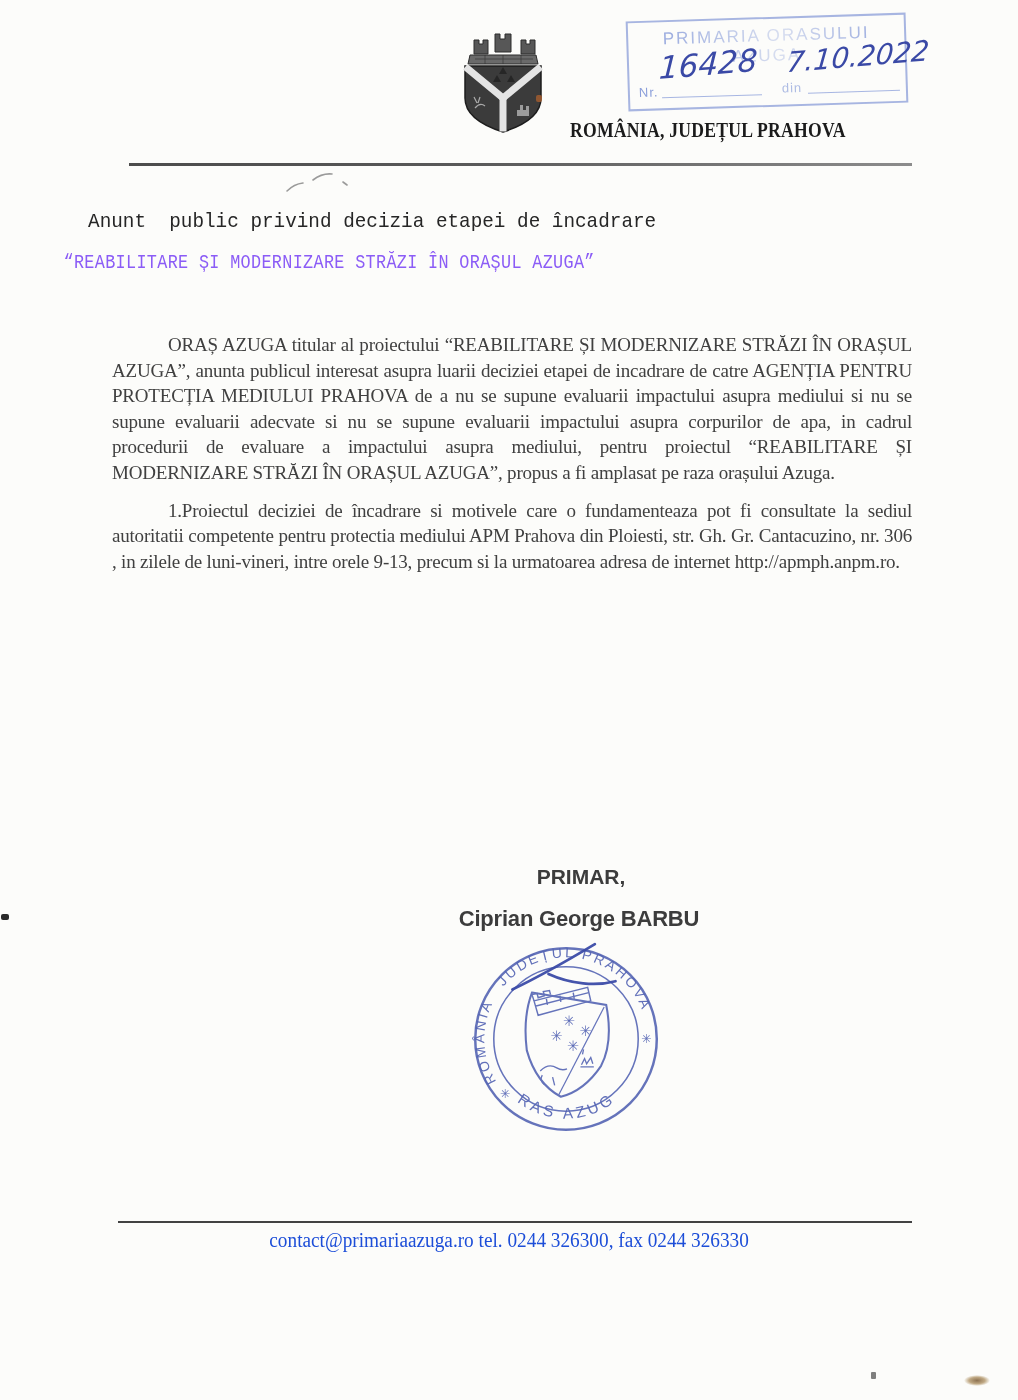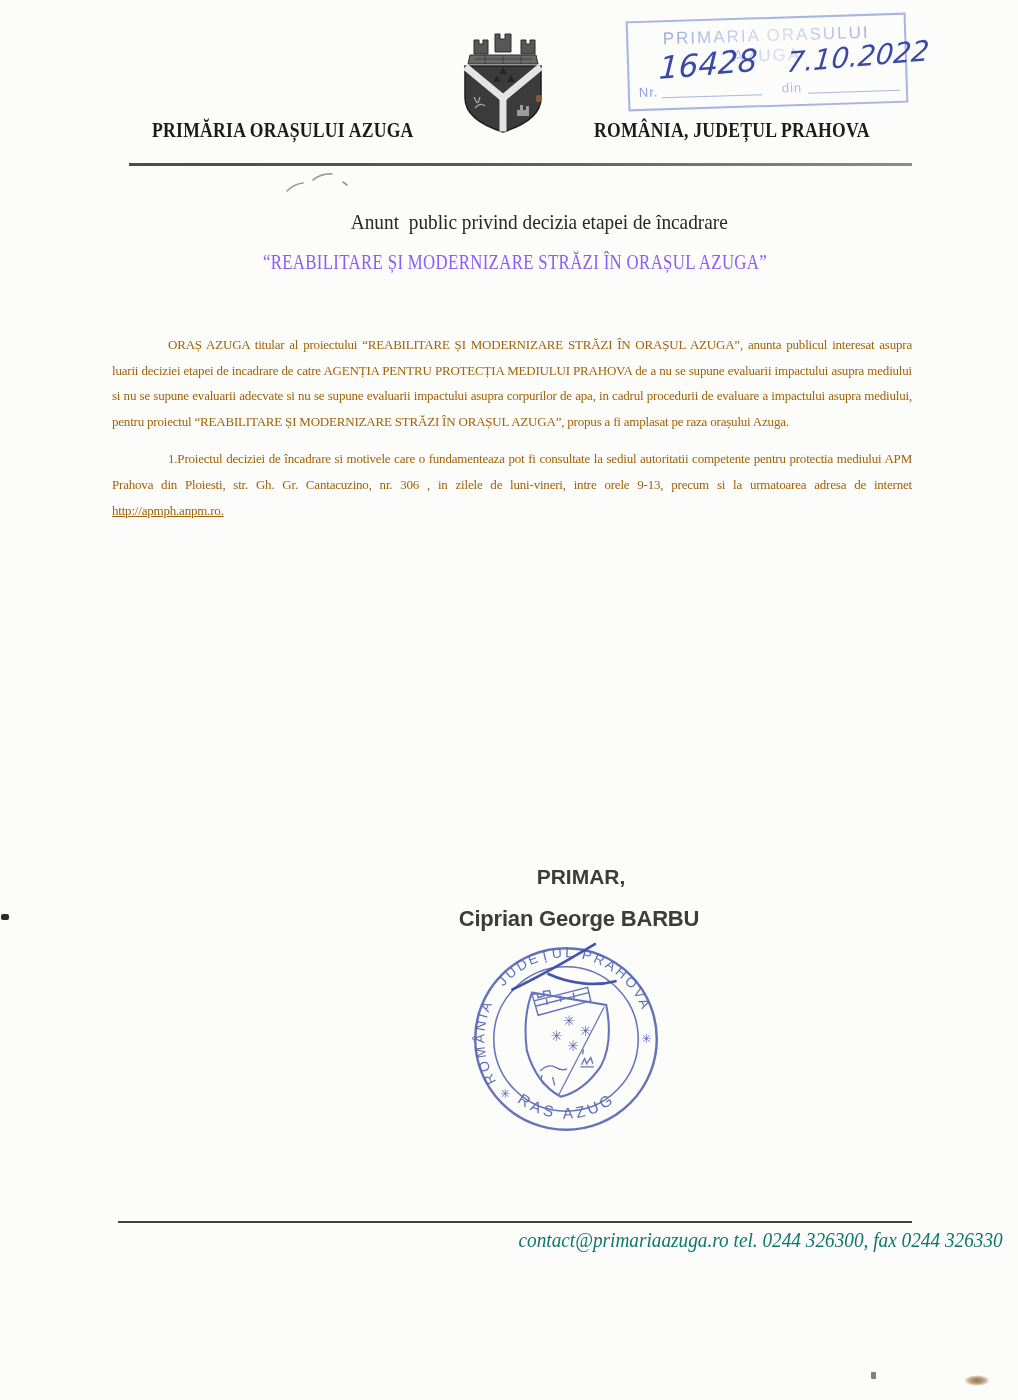--- a/index.html
+++ b/index.html
@@ -37,53 +37,53 @@
   .hand.nrval{left:30px;top:25px;font-size:31px;transform:rotate(-3deg) skewX(-8deg);}
   .hand.dateval{left:158px;top:24px;font-size:28px;transform:rotate(-3deg) skewX(-10deg);}
   
   .coa{position:absolute;left:455px;top:26px;}
   .hdr{
     position:absolute;top:118px;font-weight:bold;font-size:21px;color:#1b1b1b;
     white-space:nowrap;
   }
   .hdr .sq{display:inline-block;transform:scaleX(.84);transform-origin:left center;letter-spacing:.3px;}
   .hdr.left{left:152px;}
-  .hdr.right{left:594px;}
+  .hdr.right{left:570px;}
   .rule-top{
     position:absolute;left:129px;top:163px;width:783px;height:2.5px;
     background:linear-gradient(90deg,#4c4c4c,#5a5a5a 45%,#8c8c8c);
   }
   .penmark{position:absolute;left:283px;top:167px;}
   
-  .titleline{position:absolute;left:0;width:1018px;text-align:center;white-space:nowrap;}
+  .titleline{position:absolute;left:0;width:1018px;white-space:nowrap;font-family:Liberation Mono, monospace;}
   .titleline .sq{display:inline-block;transform-origin:center;}
   .doc-title{top:210px;font-size:21px;color:#262626;}
   .doc-title .sq{transform:scaleX(.92);padding-left:66px;}
   .doc-subtitle{top:251px;font-size:20px;color:#8b5cf6;}
   .doc-subtitle .sq{transform:scaleX(.84);padding-left:14px;letter-spacing:.4px;}
   
   .bodytext{
     position:absolute;left:112px;top:332px;width:800px;
-    font-size:13px;line-height:25.6px;text-align:justify;
-    letter-spacing:-.2px;color:#a16207;
+    font-size:19px;line-height:25.6px;text-align:justify;
+    letter-spacing:-.2px;color:#404040;
   }
   .bodytext p{margin:0 0 12px 0;text-indent:56px;}
-  .bodytext .u{text-decoration:underline;margin-top:36px;}
+  .bodytext .u{margin-top:36px;}
   
   .sigline{
     position:absolute;left:0;width:1018px;text-align:center;
     font-family:"Liberation Sans",sans-serif;font-weight:bold;color:#3c3c3c;
     white-space:nowrap;
   }
   .sig-role{top:865px;font-size:21px;padding-left:72px;}
   .sig-name{top:906px;font-size:22px;padding-left:70px;letter-spacing:-.2px;}
   .seal{position:absolute;left:468px;top:941px;}
   
   .rule-bottom{position:absolute;left:118px;top:1221px;width:794px;height:2px;background:#424242;}
-  .ftr{position:absolute;left:0;width:1018px;text-align:right;font-size:20.5px;color:#0f766e;font-style:italic;}
+  .ftr{position:absolute;left:0;width:1018px;text-align:center;font-size:20.5px;color:#1d4ed8;}
   .ftr .sq{display:inline-block;transform:scaleX(.94);}
   .ftr.l1{top:1229px;}
   .ftr.l2{top:1258px;}
   
   .inkdot{position:absolute;left:1px;top:914px;width:8px;height:6px;background:#2a2a2a;border-radius:2px;}
   .speck1{position:absolute;left:871px;top:1372px;width:5px;height:7px;background:#5f5f5f;border-radius:1px;opacity:.8;}
   .stain{position:absolute;left:964px;top:1375px;width:26px;height:11px;background:radial-gradient(closest-side,#7a5a33,#b59a6f 60%,rgba(210,190,150,0));border-radius:50%;opacity:.85;}
   .speck2{position:absolute;left:536px;top:95px;width:6px;height:7px;background:#9a5a30;border-radius:2px;opacity:.9;}
   
   svg text{font-family:"Liberation Sans",sans-serif;}
@@ -131,23 +131,20 @@
   <div class="regbox">
     <span class="org">PRIMARIA ORASULUI AZUGA</span>
     <span class="lbl nr">Nr.</span>
     <div class="uline u1"></div>
     <span class="lbl din">din</span>
     <div class="uline u2"></div>
     <span class="hand nrval">16428</span>
     <span class="hand dateval">7.10.2022</span>
   </div>
 
-  <div class="hdr left">
-    <span class="sq">PRIMĂRIA ORAȘULUI AZUGA</span>
-  </div>
   <div class="hdr right">
     <span class="sq">ROMÂNIA, JUDEȚUL PRAHOVA</span>
   </div>
   <div class="rule-top"></div>
 
   <svg class="penmark" width="90" height="32" viewBox="0 0 90 32">
     <g stroke="#8a8a8a" stroke-width="1.6" fill="none" opacity=".85" stroke-linecap="round">
       <path d="M4,24 q7,-7 16,-8"></path>
       <path d="M30,13 q9,-7 19,-6"></path>
       <path d="M60,15 l4,3"></path>

